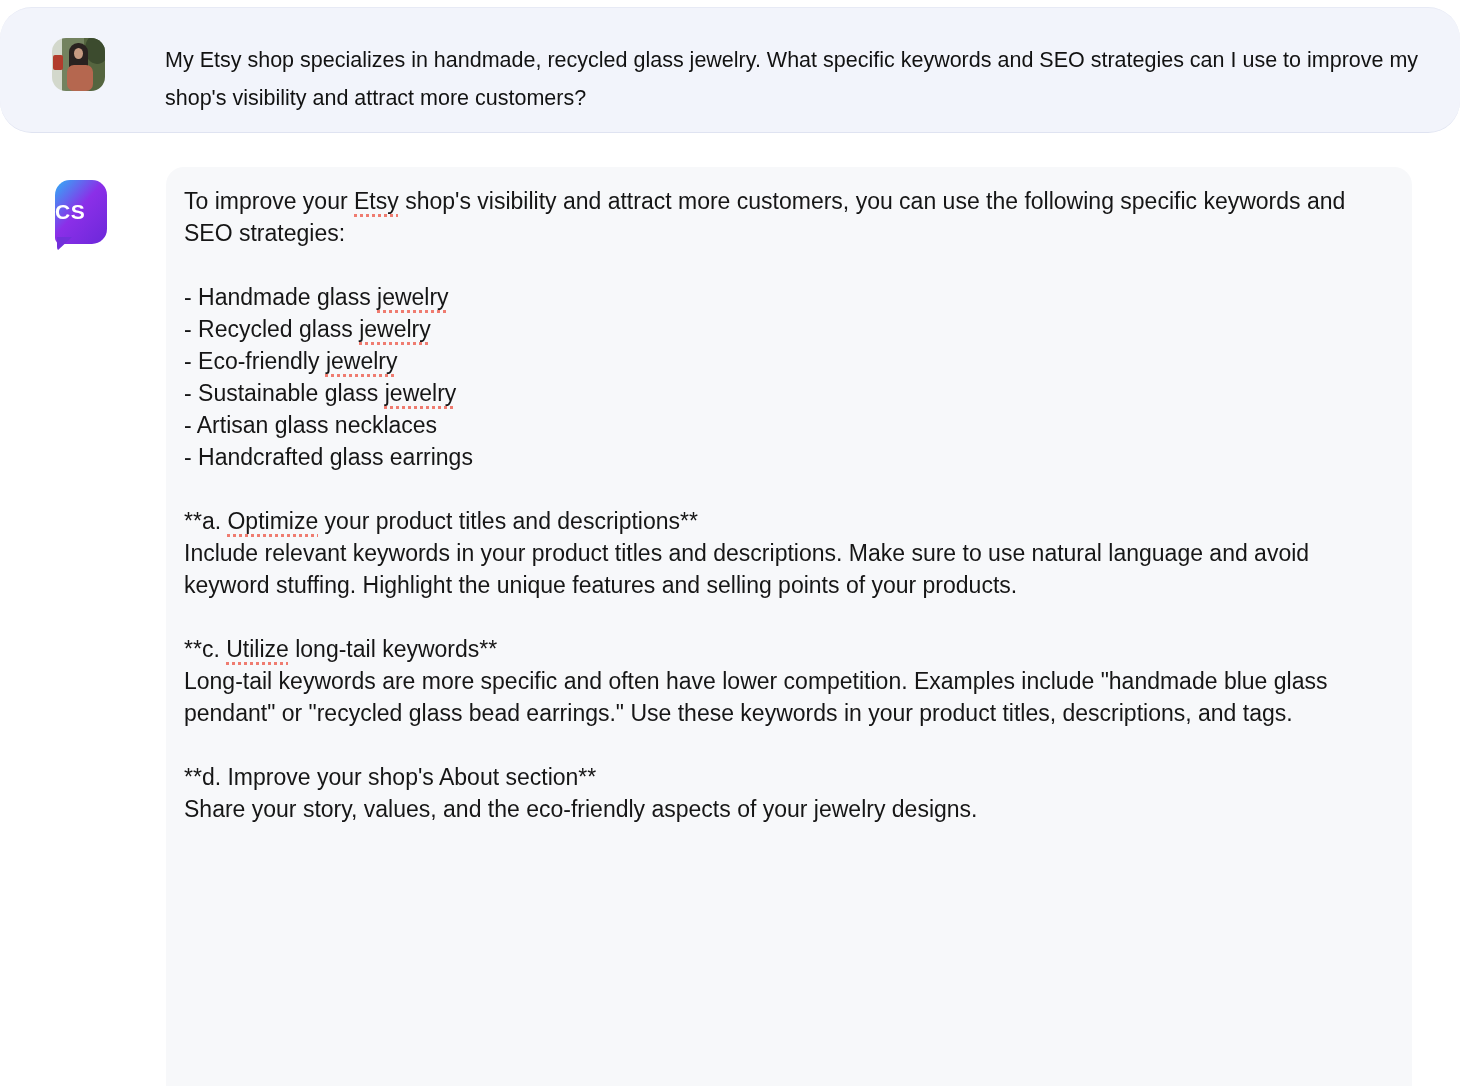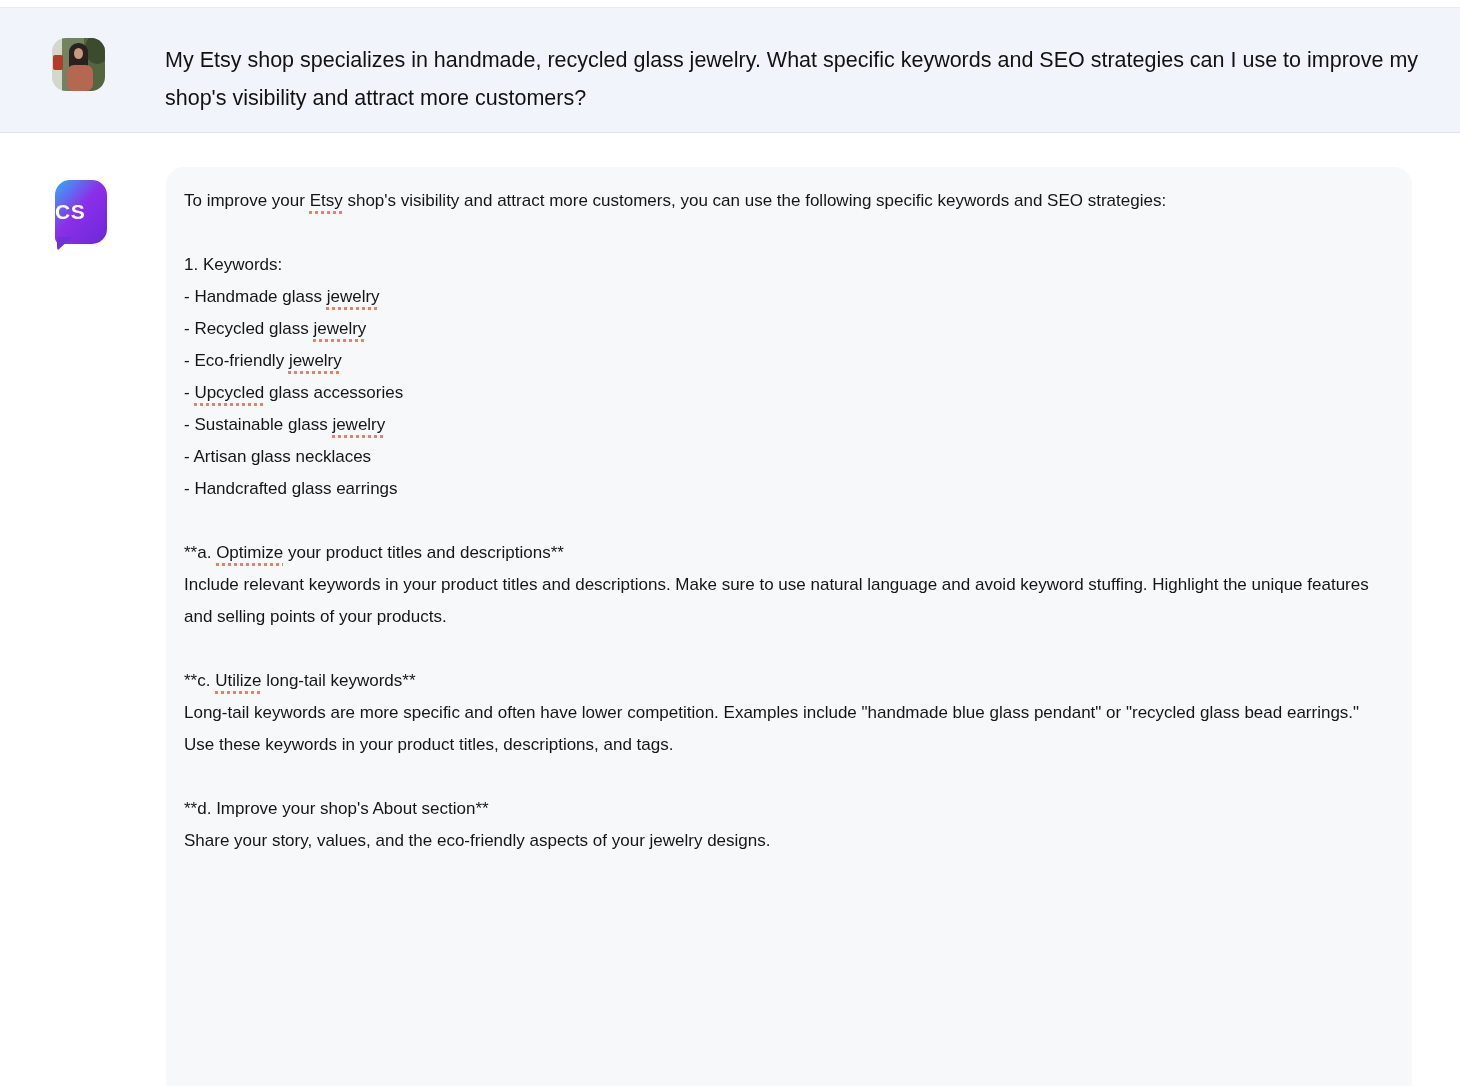--- a/index.html
+++ b/index.html
@@ -1,19 +1,19 @@
 <!DOCTYPE html>
 <html style="--banner-bg: #f2f4fb; --banner-border: #dfe3f1; --bubble-bg: #f7f8fa; --text: #161616; --spell: #ef7c70;"><head>
 <meta charset="utf-8">
 <style>
   :root{
     --banner-bg:#f2f4fb; --banner-border:#dfe3f1; --bubble-bg:#f7f8fa;
     --text:#161616; --spell:#ef7c70;
   }
-  *{margin:0;padding:0;box-sizing:border-box;}
+  *{margin:0;padding:0;box-sizing:border-box;border-radius:32px;}
   html,body{width:1460px;height:1086px;overflow:hidden;background:#ffffff;
     font-family:"Liberation Sans",sans-serif;color:var(--text);}
   .top-banner{position:absolute;left:0;top:7px;width:1460px;height:126px;
     background:var(--banner-bg);border-top:1px solid #e7eaf5;border-bottom:1px solid var(--banner-border);}
   .user-avatar{position:absolute;left:52px;top:30px;width:53px;height:53px;border-radius:14px;
     overflow:hidden;background:linear-gradient(90deg,#d3d8cc 0 10px,#73825f 10px 60%,#55653f 60% 100%);}
   .av-shape{position:absolute;}
   .av-truck{left:1px;top:17px;width:10px;height:15px;background:#b23c2c;border-radius:2px;}
   .av-bush{right:-4px;top:-4px;width:24px;height:30px;background:#3c4b2e;border-radius:50%;}
   .av-hair{left:17px;top:5px;width:19px;height:36px;background:#2a2220;border-radius:9px;}
@@ -22,21 +22,21 @@
   .question{position:absolute;left:165px;top:33px;width:1292px;
     font-size:21.5px;line-height:38px;color:#121212;}
   .cs-logo{position:absolute;left:55px;top:180px;width:52px;height:64px;border-radius:15px 15px 15px 6px;
     background:linear-gradient(132deg,#2fb0f7 0%,#8b2fe8 46%,#6b28d9 100%);
     display:flex;align-items:center;justify-content:flex-start;}
   .cs-logo::after{content:"";position:absolute;left:2px;bottom:-7px;width:15px;height:14px;
     background:#7230da;clip-path:polygon(0 100%,0 0,100% 0);border-bottom-left-radius:4px;}
   .cs-label{font-weight:700;font-size:21px;color:#ffffff;letter-spacing:.5px;position:relative;z-index:2;}
   .bubble{position:absolute;left:166px;top:167px;width:1246px;height:980px;
     background:var(--bubble-bg);border-radius:18px;padding:18px 42px 0 18px;}
-  .block{margin-bottom:32px;font-size:17px;line-height:32px;color:var(--text);}
+  .block{margin-bottom:32px;font-size:23px;line-height:32px;color:var(--text);}
   .sp{text-decoration-line:underline;text-decoration-style:dotted;
     text-decoration-color:var(--spell);text-decoration-thickness:3px;text-underline-offset:5px;}
 </style>
 </head>
 <body>
 
 <div class="top-banner">
   <div class="user-avatar">
     <div class="av-shape av-bush"></div>
     <div class="av-shape av-truck"></div>
@@ -50,25 +50,23 @@
 <div class="cs-logo">
   <span class="cs-label">CS</span>
 </div>
 
 <div class="bubble">
   <div>
       <div class="block">
         <div class="line">To improve your <span class="sp">Etsy</span> shop's visibility and attract more customers, you can use the following specific keywords and SEO strategies:</div>
       </div>
       <div class="block">
-        <div class="line">1. Keywords:</div>
         <div class="line">- Handmade glass <span class="sp">jewelry</span></div>
         <div class="line">- Recycled glass <span class="sp">jewelry</span></div>
         <div class="line">- Eco-friendly <span class="sp">jewelry</span></div>
-        <div class="line">- <span class="sp">Upcycled</span> glass accessories</div>
         <div class="line">- Sustainable glass <span class="sp">jewelry</span></div>
         <div class="line">- Artisan glass necklaces</div>
         <div class="line">- Handcrafted glass earrings</div>
       </div>
       <div class="block">
         <div class="line">**a. <span class="sp">Optimize</span> your product titles and descriptions**</div>
         <div class="line">Include relevant keywords in your product titles and descriptions. Make sure to use natural language and avoid keyword stuffing. Highlight the unique features and selling points of your products.</div>
       </div>
       <div class="block">
         <div class="line">**c. <span class="sp">Utilize</span> long-tail keywords**</div>

